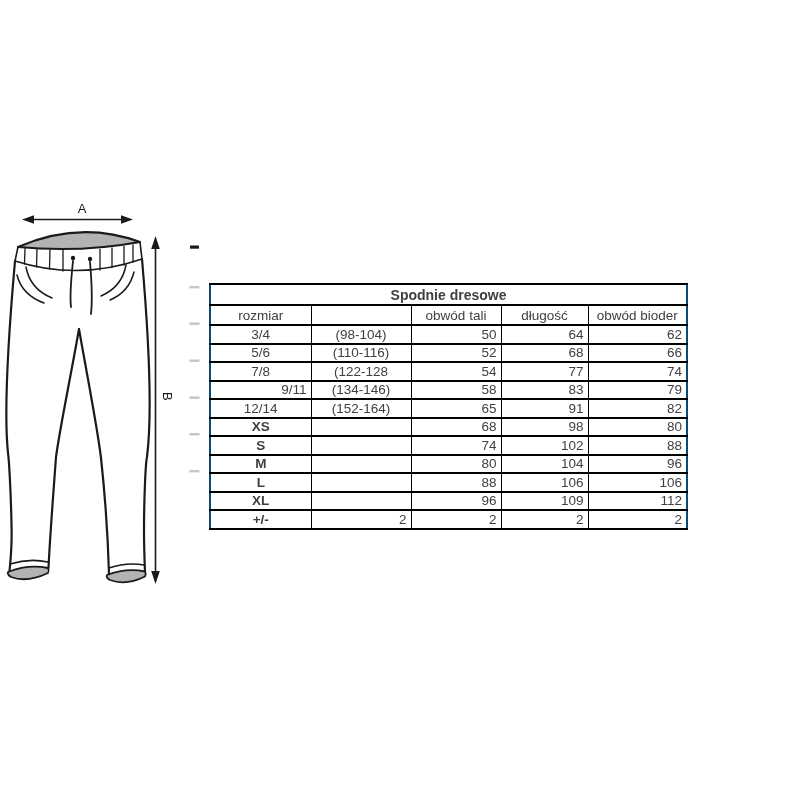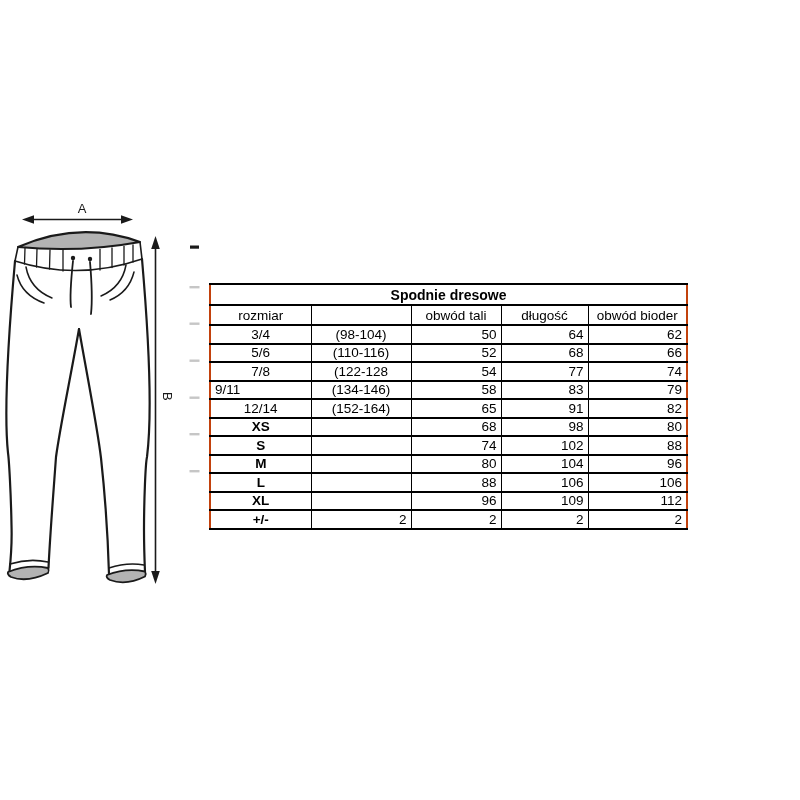--- a/index.html
+++ b/index.html
@@ -26,23 +26,23 @@
     font-family: "Liberation Sans", sans-serif;
     fill: #1a1a1a;
   }
   table.size-table {
     position: absolute;
     left: 209px;
     top: 283px;
     width: 477px;
     border-collapse: collapse;
     table-layout: fixed;
-    border: 2px solid #c2410c;
+    border: 2px solid #0c4a6e;
     font-size: 13.5px;
-    color: #000000;
+    color: #404040;
   }
   table.size-table th,
   table.size-table td {
     border-left: 1px solid #000;
     border-right: 1px solid #000;
     border-top: 2px solid #000;
     border-bottom: 2px solid #000;
     padding: 0 4px;
     white-space: nowrap;
     overflow: hidden;
@@ -182,21 +182,21 @@
           <td style="text-align: right;">66</td>
         </tr>
         <tr>
           <td style="text-align: center;">7/8</td>
           <td style="text-align: center;">(122-128</td>
           <td style="text-align: right;">54</td>
           <td style="text-align: right; margin-left: 48px;">77</td>
           <td style="text-align: right;">74</td>
         </tr>
         <tr>
-          <td style="text-align: left;">9/11</td>
+          <td style="text-align: right;">9/11</td>
           <td style="text-align: center;">(134-146)</td>
           <td style="text-align: right;">58</td>
           <td style="text-align: right; padding-left: 48px;">83</td>
           <td style="text-align: right;">79</td>
         </tr>
         <tr>
           <td style="text-align: center;">12/14</td>
           <td style="text-align: center;">(152-164)</td>
           <td style="text-align: right;">65</td>
           <td style="text-align: right;">91</td>

